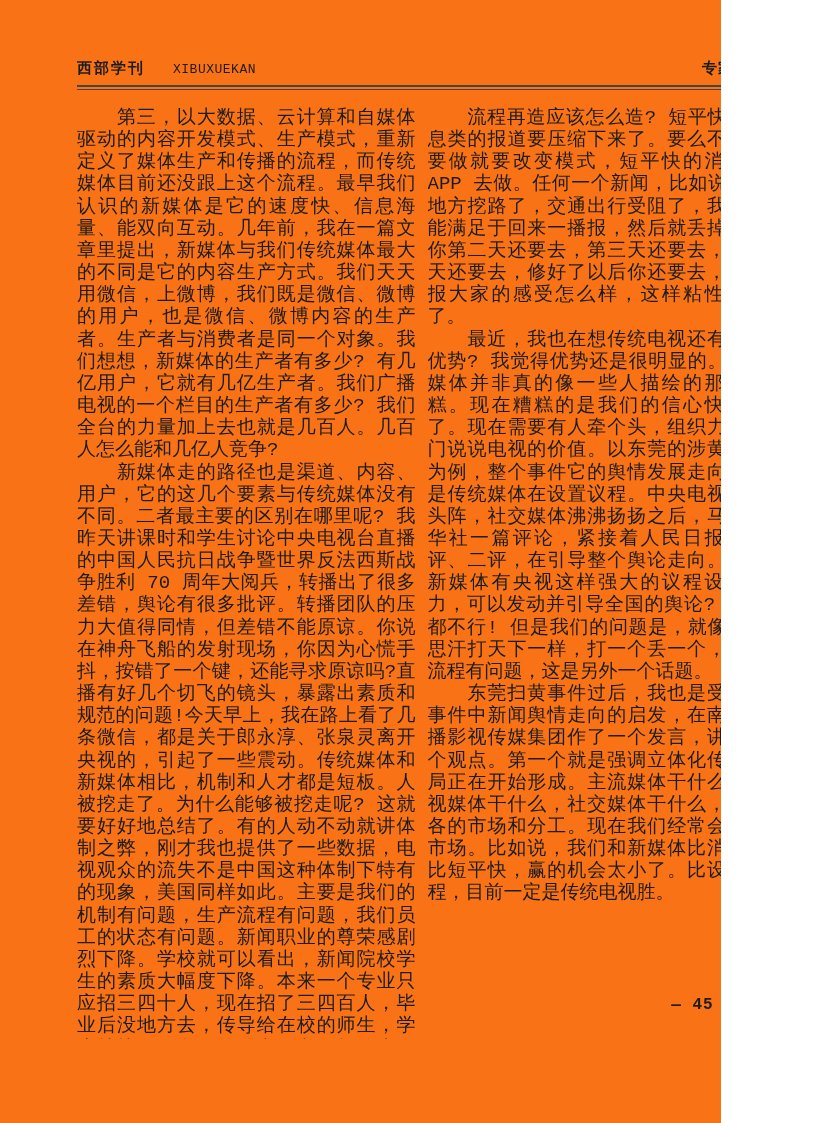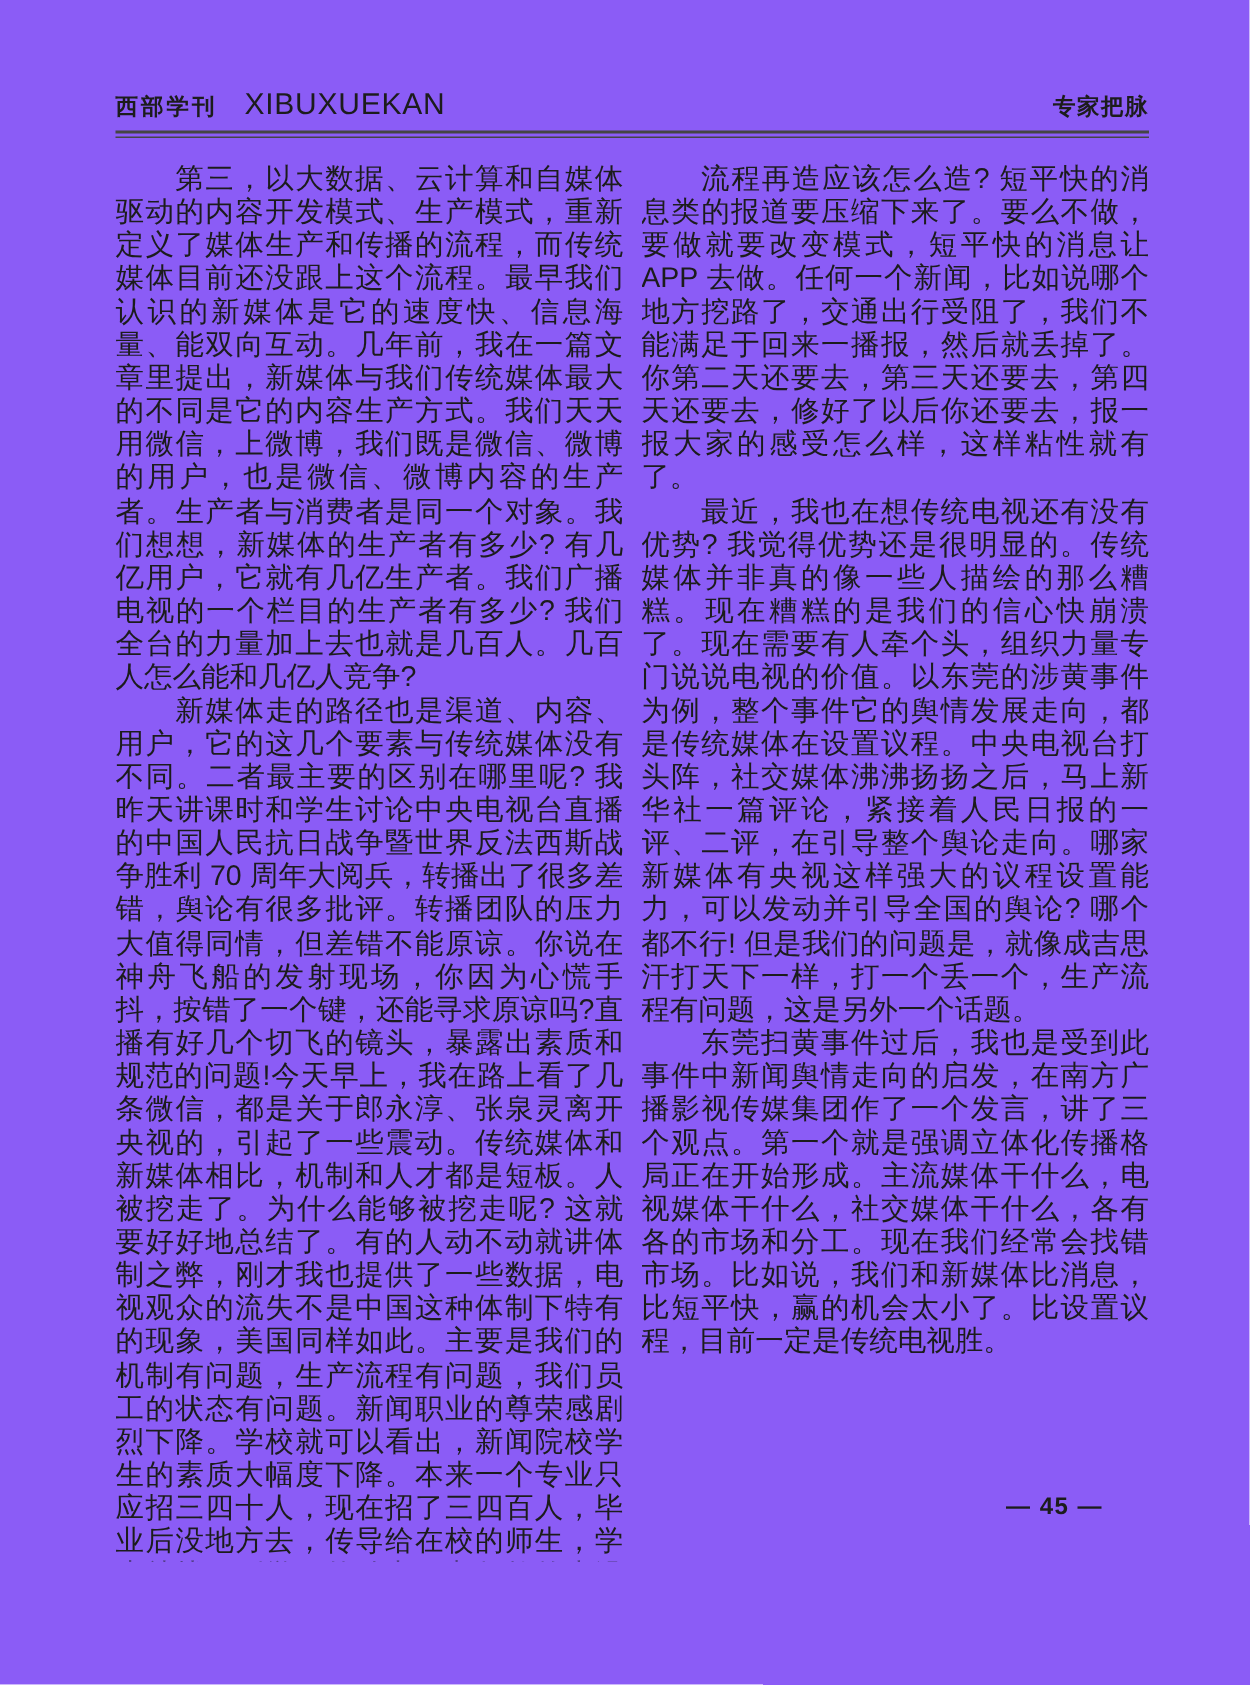--- a/index.html
+++ b/index.html
@@ -2,25 +2,25 @@
 <html lang="zh"><head>
 <meta charset="utf-8">
 <style>
   html, body {
     margin: 0;
     padding: 0;
     background: #ffffff;
   }
   .page {
     position: relative;
-    width: 833px;
+    width: 721px;
     height: 1123px;
-    background: #8b5cf6;
+    background: #f97316;
     overflow: hidden;
-    font-family: Liberation Sans, sans-serif;
+    font-family: Liberation Mono, monospace;
     color: #1c1c1c;
   }
   .content {
     position: absolute;
     left: 77px;
     top: 60px;
     width: 689px;
   }
   .header-row {
     display: flex;
@@ -32,23 +32,23 @@
   }
   .header-left {
     display: flex;
     align-items: baseline;
   }
   .journal-name {
     font-weight: bold;
     letter-spacing: 2px;
   }
   .journal-romanized {
-    margin-left: 18px;
+    margin-left: 28px;
     letter-spacing: 0.5px;
-    font-size: 20px;
+    font-size: 13px;
   }
   .section-label {
     font-weight: bold;
     letter-spacing: 1px;
   }
   .double-rule {
     height: 2px;
     border-top: 2.5px solid #454545;
     border-bottom: 1px solid #454545;
   }

